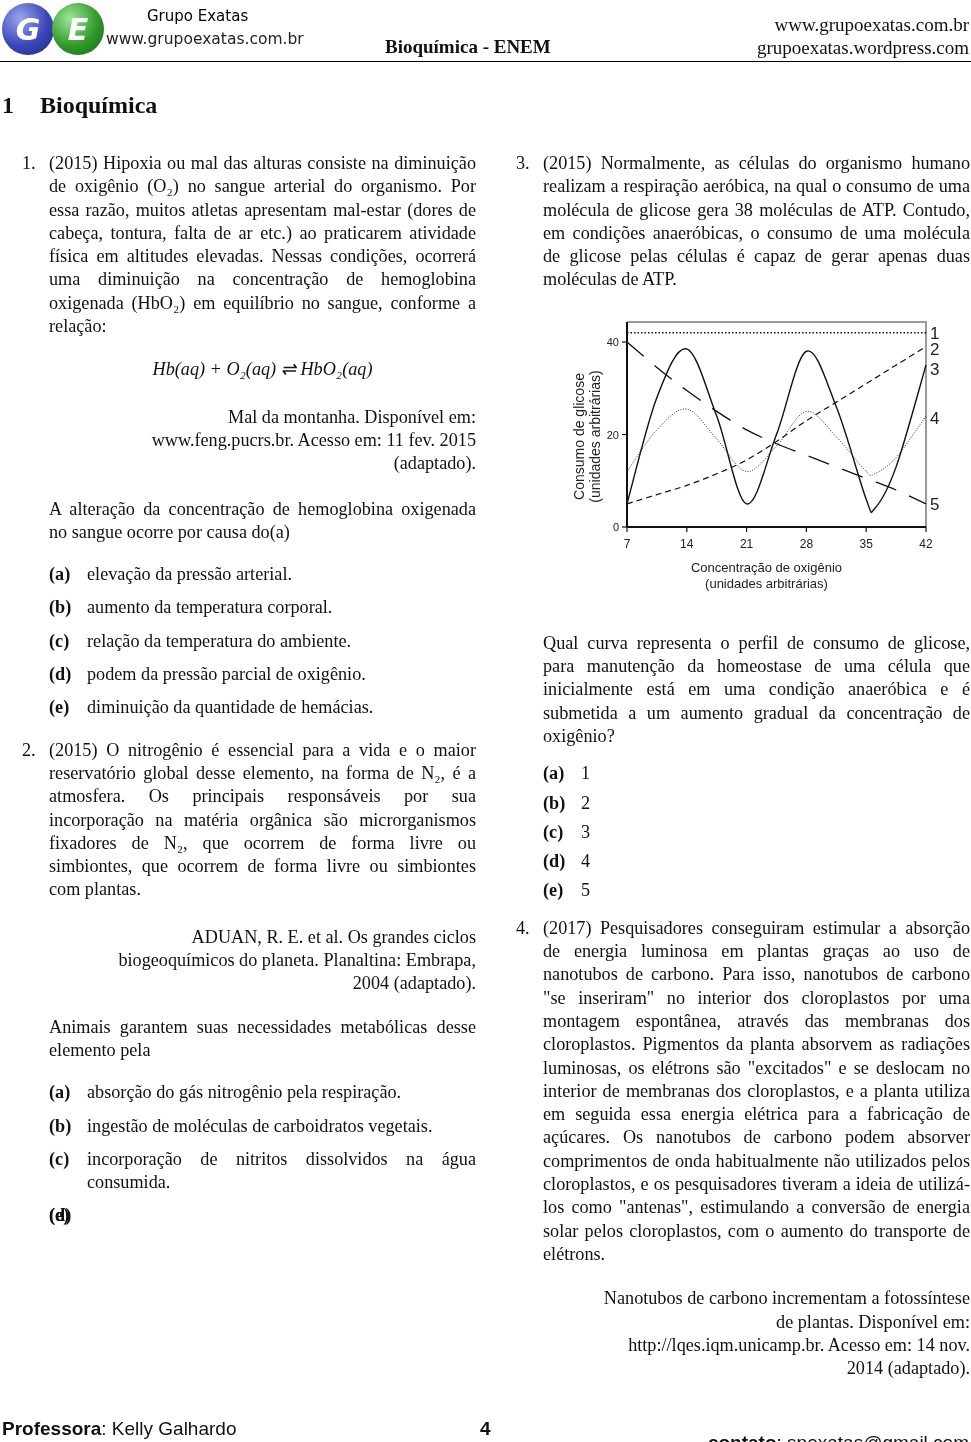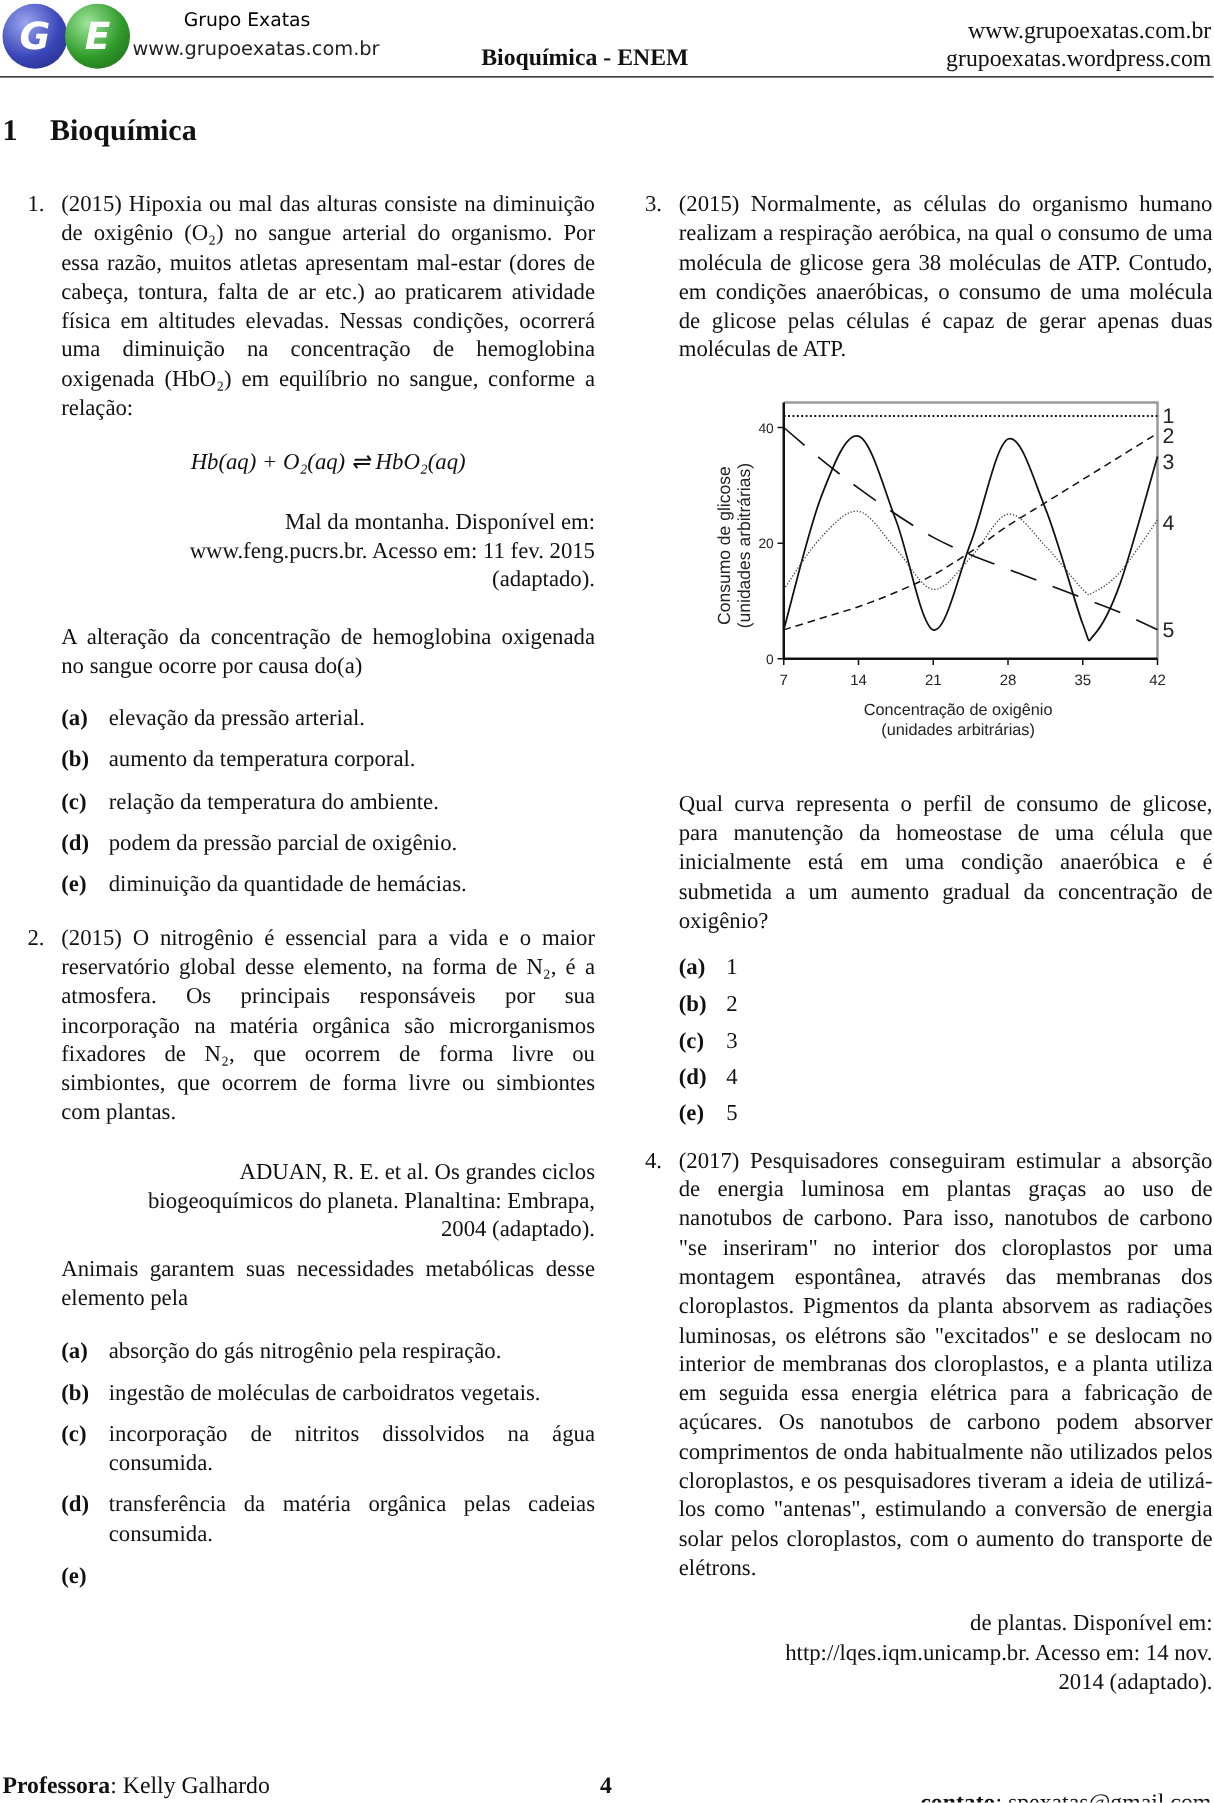--- a/index.html
+++ b/index.html
@@ -37,21 +37,21 @@
   .qnum { position: absolute; left: 0; top: 0; }
   .just { text-align: justify; }
   .center { text-align: center; }
   .right { text-align: right; }
   .math { font-style: italic; }
   .options { margin-top: 0; }
   .opt { position: relative; padding-left: 38px; text-align: justify; }
   .opt .lbl { position: absolute; left: 0; top: 0; font-weight: bold; }
 
   
-  .footer { position: absolute; left: 0; top: 1418px; width: 971px; height: 24px; font-family: Liberation Serif, serif; font-size: 19px; }
+  .footer { position: absolute; left: 0; top: 1418px; width: 971px; height: 24px; font-family: Liberation Sans, sans-serif; font-size: 19px; }
   .footer-left { position: absolute; left: 2px; top: 0; }
   .footer-center { position: absolute; left: 480px; top: 0; font-weight: bold; }
   .footer-right { position: absolute; right: 2px; top: 14px; }
   b { font-weight: bold; }
 
   
   .chart { position: absolute; left: 560px; top: 312px; width: 410px; height: 285px; }
   .chart svg { position: absolute; left: 0; top: 0; }
   .chart text { font-family: "Liberation Sans", "DejaVu Sans", sans-serif; fill: #222; }
 </style>
@@ -97,26 +97,26 @@
   </div>
 
   <div class="q" style="margin-top:19px;">
     <span class="qnum">2.</span>
     <div class="just">(2015) O nitrogênio é essencial para a vida e o maior reservatório global desse elemento, na forma de N₂, é a atmosfera. Os principais responsáveis por sua incorporação na matéria orgânica são microrganismos fixadores de N₂, que ocorrem de forma livre ou simbiontes, que ocorrem de forma livre ou simbiontes com plantas.</div>
     <div class="right" style="margin-top:24px;">
       <div>ADUAN, R. E. et al. Os grandes ciclos</div>
       <div>biogeoquímicos do planeta. Planaltina: Embrapa,</div>
       <div>2004 (adaptado).</div>
     </div>
-    <div class="just" style="margin-top:8px;">Animais garantem suas necessidades metabólicas desse elemento pela</div>
+    <div class="just" style="margin-top:20px;">Animais garantem suas necessidades metabólicas desse elemento pela</div>
     <div class="options" style="margin-top:19px;">
       <div class="opt" style="margin-bottom:10px;"><span class="lbl">(a)</span><span>absorção do gás nitrogênio pela respiração.</span></div>
       <div class="opt" style="margin-bottom:10px;"><span class="lbl">(b)</span><span>ingestão de moléculas de carboidratos vegetais.</span></div>
       <div class="opt" style="margin-bottom:10px;"><span class="lbl">(c)</span><span>incorporação de nitritos dissolvidos na água consumida.</span></div>
-      <div class="opt" style="margin-bottom:10px;"><span class="lbl">(d)</span><span>transferência da matéria orgânica pelas cadeias consumida.</span></div>
+      <div class="opt" style="margin-bottom:10px;"><span class="lbl">(d)</span></div>
       <div class="opt"><span class="lbl">(e)</span></div>
     </div>
   </div>
 </div>
 
 <div class="col col-right">
 
   <div class="q">
     <span class="qnum">3.</span>
     <div class="just">(2015) Normalmente, as células do organismo humano realizam a respiração aeróbica, na qual o consumo de uma molécula de glicose gera 38 moléculas de ATP. Contudo, em condições anaeróbicas, o consumo de uma molécula de glicose pelas células é capaz de gerar apenas duas moléculas de ATP.</div>
@@ -128,20 +128,21 @@
       <div class="opt" style="margin-bottom:6px;"><span class="lbl">(c)</span><span>3</span></div>
       <div class="opt" style="margin-bottom:6px;"><span class="lbl">(d)</span><span>4</span></div>
       <div class="opt"><span class="lbl">(e)</span><span>5</span></div>
     </div>
   </div>
 
   <div class="q" style="margin-top:14px;">
     <span class="qnum">4.</span>
     <div class="just">(2017) Pesquisadores conseguiram estimular a absorção de energia luminosa em plantas graças ao uso de nanotubos de carbono. Para isso, nanotubos de carbono "se inseriram" no interior dos cloroplastos por uma montagem espontânea, através das membranas dos cloroplastos. Pigmentos da planta absorvem as radiações luminosas, os elétrons são "excitados" e se deslocam no interior de membranas dos cloroplastos, e a planta utiliza em seguida essa energia elétrica para a fabricação de açúcares. Os nanotubos de carbono podem absorver comprimentos de onda habitualmente não utilizados pelos cloroplastos, e os pesquisadores tiveram a ideia de utilizá-los como "antenas", estimulando a conversão de energia solar pelos cloroplastos, com o aumento do transporte de elétrons.</div>
     <div class="right" style="margin-top:21px;">
+      <div>Nanotubos de carbono incrementam a fotossíntese</div>
       <div>de plantas. Disponível em:</div>
       <div>http://lqes.iqm.unicamp.br. Acesso em: 14 nov.</div>
       <div>2014 (adaptado).</div>
     </div>
   </div>
 </div>
 
 <div class="chart">
   <svg id="chart-svg" width="410" height="285">
     <g id="chart-ylabel">

